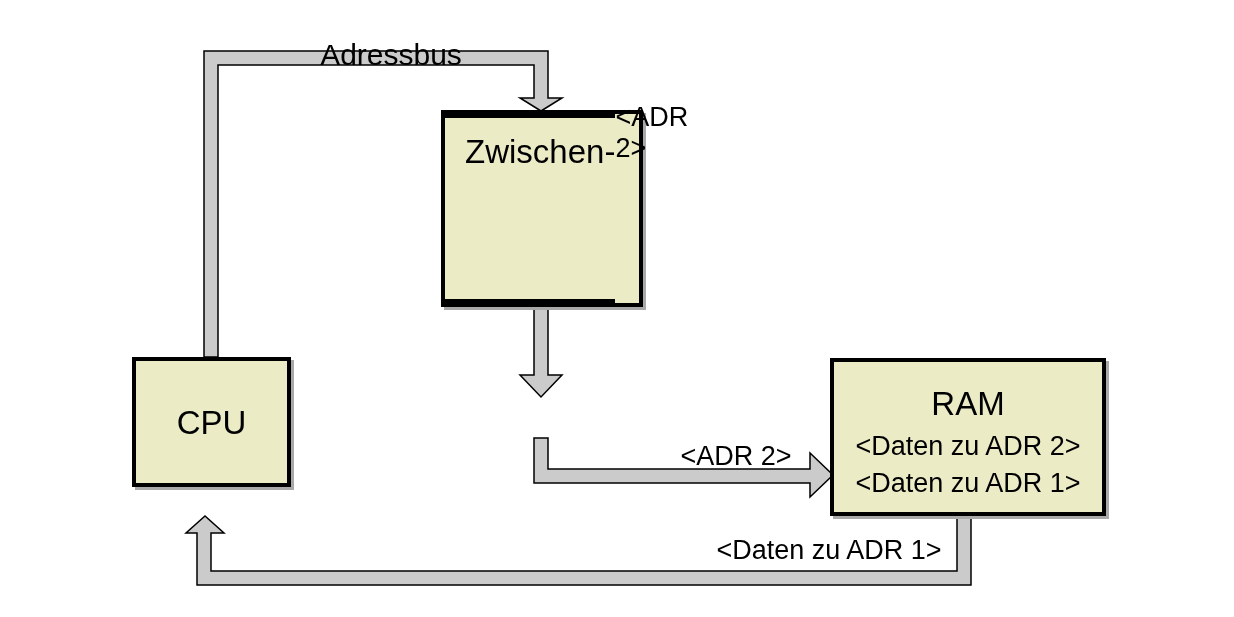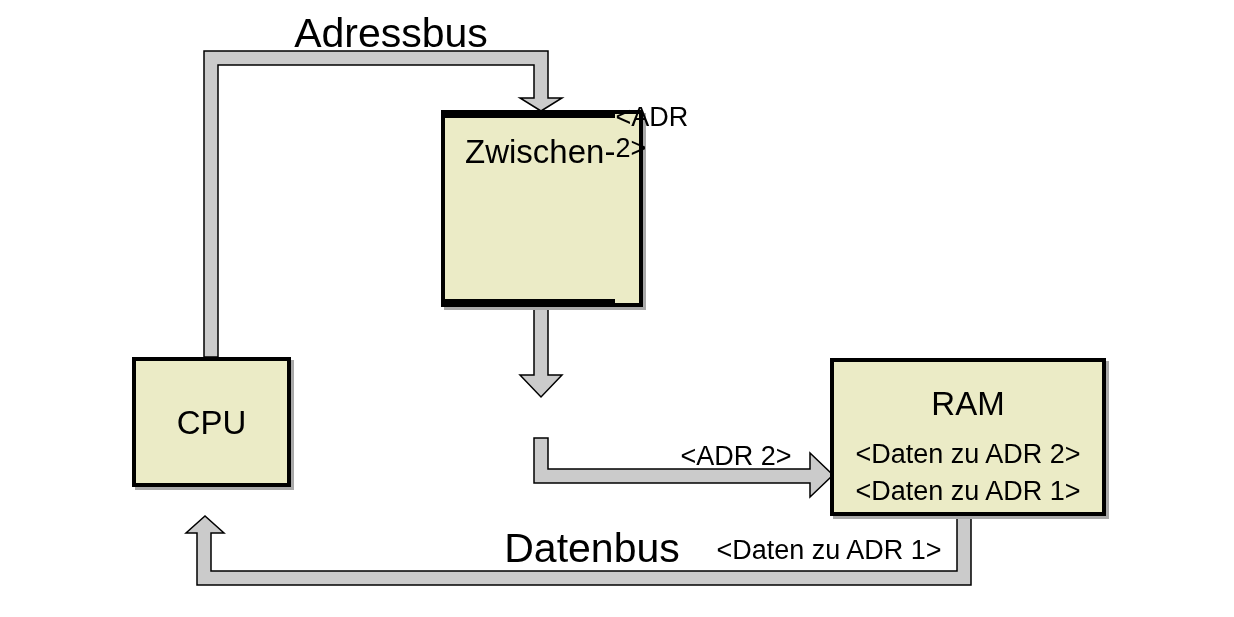--- a/index.html
+++ b/index.html
@@ -64,28 +64,28 @@
     left: 403px; top: 398px; width: 279px; height: 41px;
     display: flex; align-items: center; justify-content: center;
   }
   .ram-box {
     left: 830px; top: 358px; width: 276px; height: 158px;
     text-align: center;
     padding-top: 22px;
   }
   .ram-title { font-size: 33px; line-height: 40px; }
   .ram-entry { font-size: 27px; line-height: 37px; }
-  .ram-entries { margin-top: 12px; }
+  .ram-entries { margin-top: 4px; }
   .label {
     position: absolute;
     z-index: 3;
     text-align: center;
     white-space: nowrap;
   }
-  .label-main { font-size: 41px; line-height: 34px; }
+  .label-main { font-size: 30px; line-height: 34px; margin-top: 22px; }
   .label-tag  { font-size: 27px; line-height: 31px; }
   .address-bus-label { left: 240px; top: 16px;  width: 302px; }
   .data-bus-label    { left: 462px; top: 531px; width: 260px; }
   .adr2-bus-label    { left: 650px; top: 441px; width: 172px; }
   .daten1-bus-label  { left: 709px; top: 535px; width: 240px; }
 </style>
 </head>
 <body>
 
 <div class="canvas">
@@ -113,19 +113,18 @@
   <div class="box ram-box">
     <div class="ram-title">RAM</div>
     <div class="ram-entries">
       <div class="ram-entry">&lt;Daten zu ADR 2&gt;</div>
       <div class="ram-entry">&lt;Daten zu ADR 1&gt;</div>
     </div>
   </div>
 
   <div class="label label-main address-bus-label">Adressbus</div>
 
-  <div class="label label-main data-bus-label">Datenbus</div>
 
   <div class="label label-tag adr2-bus-label">&lt;ADR 2&gt;</div>
 
   <div class="label label-tag daten1-bus-label">&lt;Daten zu ADR 1&gt;</div>
 
 </div>
 
 </body></html>

